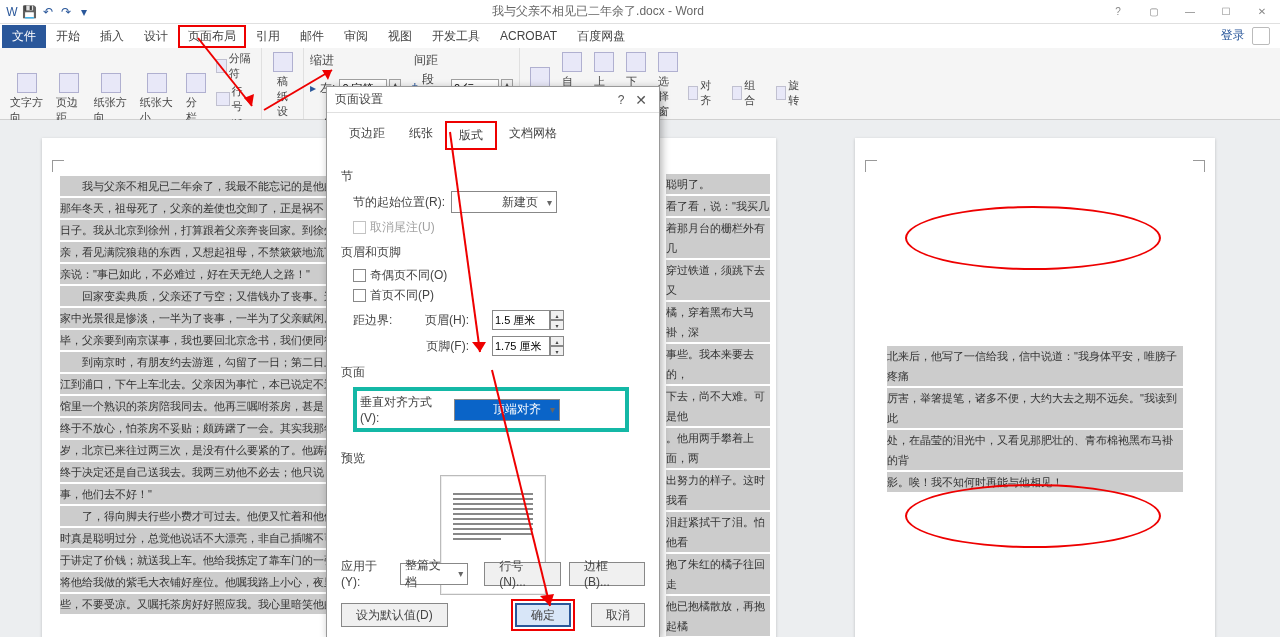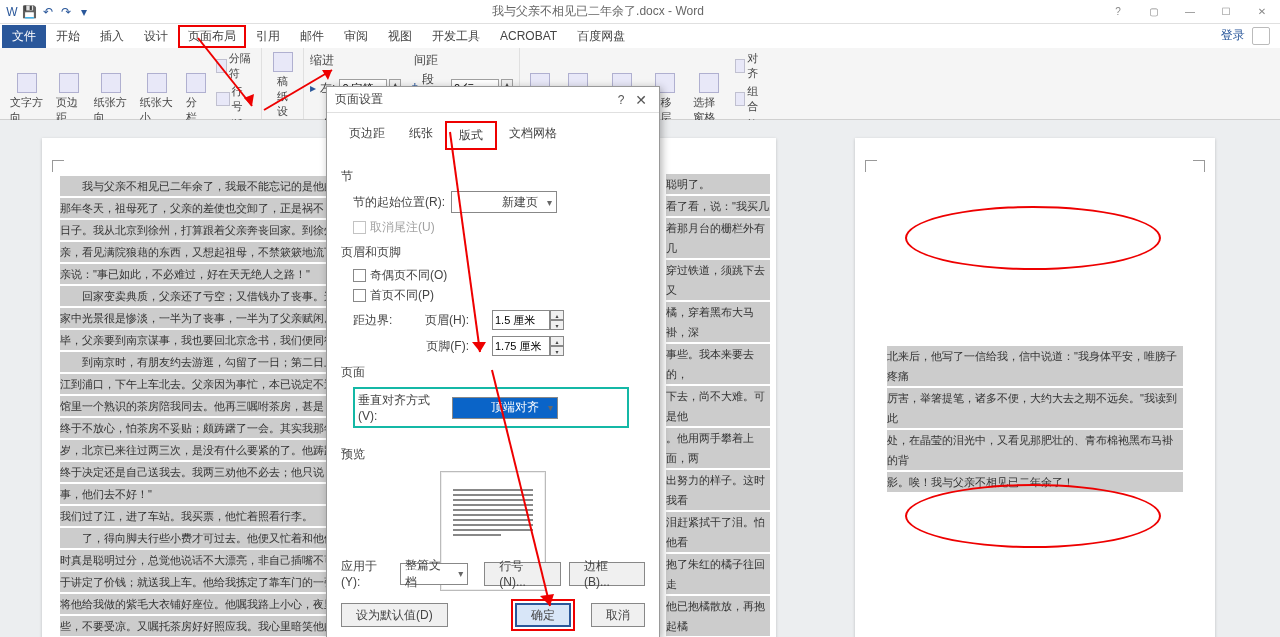--- a/index.html
+++ b/index.html
@@ -235,21 +235,21 @@
           <span>上移一层</span>
         </div>
       <div class="ribbon-btn">
           <div class="ribbon-btn-icon"></div>
           <span>下移一层</span>
         </div>
       <div class="ribbon-btn">
           <div class="ribbon-btn-icon"></div>
           <span>选择窗格</span>
         </div>
-      <div style="display:flex;flex-direction:column;gap:1px;">
+      <div style="display:flex;gap:13px;">
         <div class="ribbon-small-btn">
             <span class="ribbon-small-icon"></span>
             <span>对齐</span>
           </div>
         <div class="ribbon-small-btn">
             <span class="ribbon-small-icon"></span>
             <span>组合</span>
           </div>
         <div class="ribbon-small-btn">
             <span class="ribbon-small-icon"></span>
@@ -274,21 +274,20 @@
         <div class="doc-text indent">回家变卖典质，父亲还了亏空；又借钱办了丧事。这些</div>
         <div class="doc-text">家中光景很是惨淡，一半为了丧事，一半为了父亲赋闲。</div>
         <div class="doc-text">毕，父亲要到南京谋事，我也要回北京念书，我们便同行</div>
         <div class="doc-text indent">到南京时，有朋友约去游逛，勾留了一日；第二日上</div>
         <div class="doc-text">江到浦口，下午上车北去。父亲因为事忙，本已说定不送</div>
         <div class="doc-text">馆里一个熟识的茶房陪我同去。他再三嘱咐茶房，甚是</div>
         <div class="doc-text">终于不放心，怕茶房不妥贴；颇踌躇了一会。其实我那年</div>
         <div class="doc-text">岁，北京已来往过两三次，是没有什么要紧的了。他踌躇</div>
         <div class="doc-text">终于决定还是自己送我去。我两三劝他不必去；他只说：</div>
         <div class="doc-text">事，他们去不好！"</div>
-        <div class="doc-text">我们过了江，进了车站。我买票，他忙着照看行李。</div>
         <div class="doc-text indent">了，得向脚夫行些小费才可过去。他便又忙着和他们讲价</div>
         <div class="doc-text">时真是聪明过分，总觉他说话不大漂亮，非自己插嘴不可</div>
         <div class="doc-text">于讲定了价钱；就送我上车。他给我拣定了靠车门的一张</div>
         <div class="doc-text">将他给我做的紫毛大衣铺好座位。他嘱我路上小心，夜里</div>
         <div class="doc-text">些，不要受凉。又嘱托茶房好好照应我。我心里暗笑他的</div>
       </div>
   </div>
   <div style="position:absolute;left:660px;top:18px;width:116px;height:510px;background:#fff;box-shadow:0 1px 3px rgba(0,0,0,0.2);padding:36px 6px;">
     <div id="p1r">
         <div class="doc-text">聪明了。</div>
@@ -305,21 +304,21 @@
         <div class="doc-text">他已抱橘散放，再抱起橘</div>
       </div>
   </div>
   <div class="page page2" style="position:absolute;left:855px;top:18px;">
     <span class="corner tl"></span>
       <span class="corner tr"></span>
     <div id="p2lines" style="margin-top:170px;">
         <div class="doc-text">北来后，他写了一信给我，信中说道："我身体平安，唯膀子疼痛</div>
         <div class="doc-text">厉害，举箸提笔，诸多不便，大约大去之期不远矣。"我读到此</div>
         <div class="doc-text">处，在晶莹的泪光中，又看见那肥壮的、青布棉袍黑布马褂的背</div>
-        <div class="doc-text">影。唉！我与父亲不相见已二年余了！</div>
+        <div class="doc-text">影。唉！我不知何时再能与他相见！</div>
       </div>
     <div class="ellipse" style="top:68px;left:50px;"></div>
     <div class="ellipse" style="top:346px;left:50px;"></div>
   </div>
 </div>
 
 <div class="dialog">
   <div class="dialog-title">
     <span class="dialog-title-text">页面设置</span>
     <span class="dialog-help">?</span>
@@ -370,21 +369,21 @@
       <div class="spinner-d">
           <input value="1.75 厘米" style="">
           <div class="sp-btns">
             <span>▴</span>
             <span>▾</span>
           </div>
         </div>
     </div>
 
     <div class="section-label">页面</div>
-    <div class="field-row hlbox" style="margin-left:12px;border:2px solid #14b8a6;padding:3px;">
+    <div class="field-row hlbox" style="margin-left:12px;border:4px solid #14b8a6;padding:3px;">
       <span class="field-label" style="width:88px;">垂直对齐方式(V):</span>
       <div class="select selected-hl" style="width:106px;">
           <span>顶端对齐</span>
         </div>
     </div>
 
     <div class="section-label" style="margin-top:18px;">预览</div>
     <div class="preview-box">
       <div class="preview-line"></div>
         <div class="preview-line"></div>

